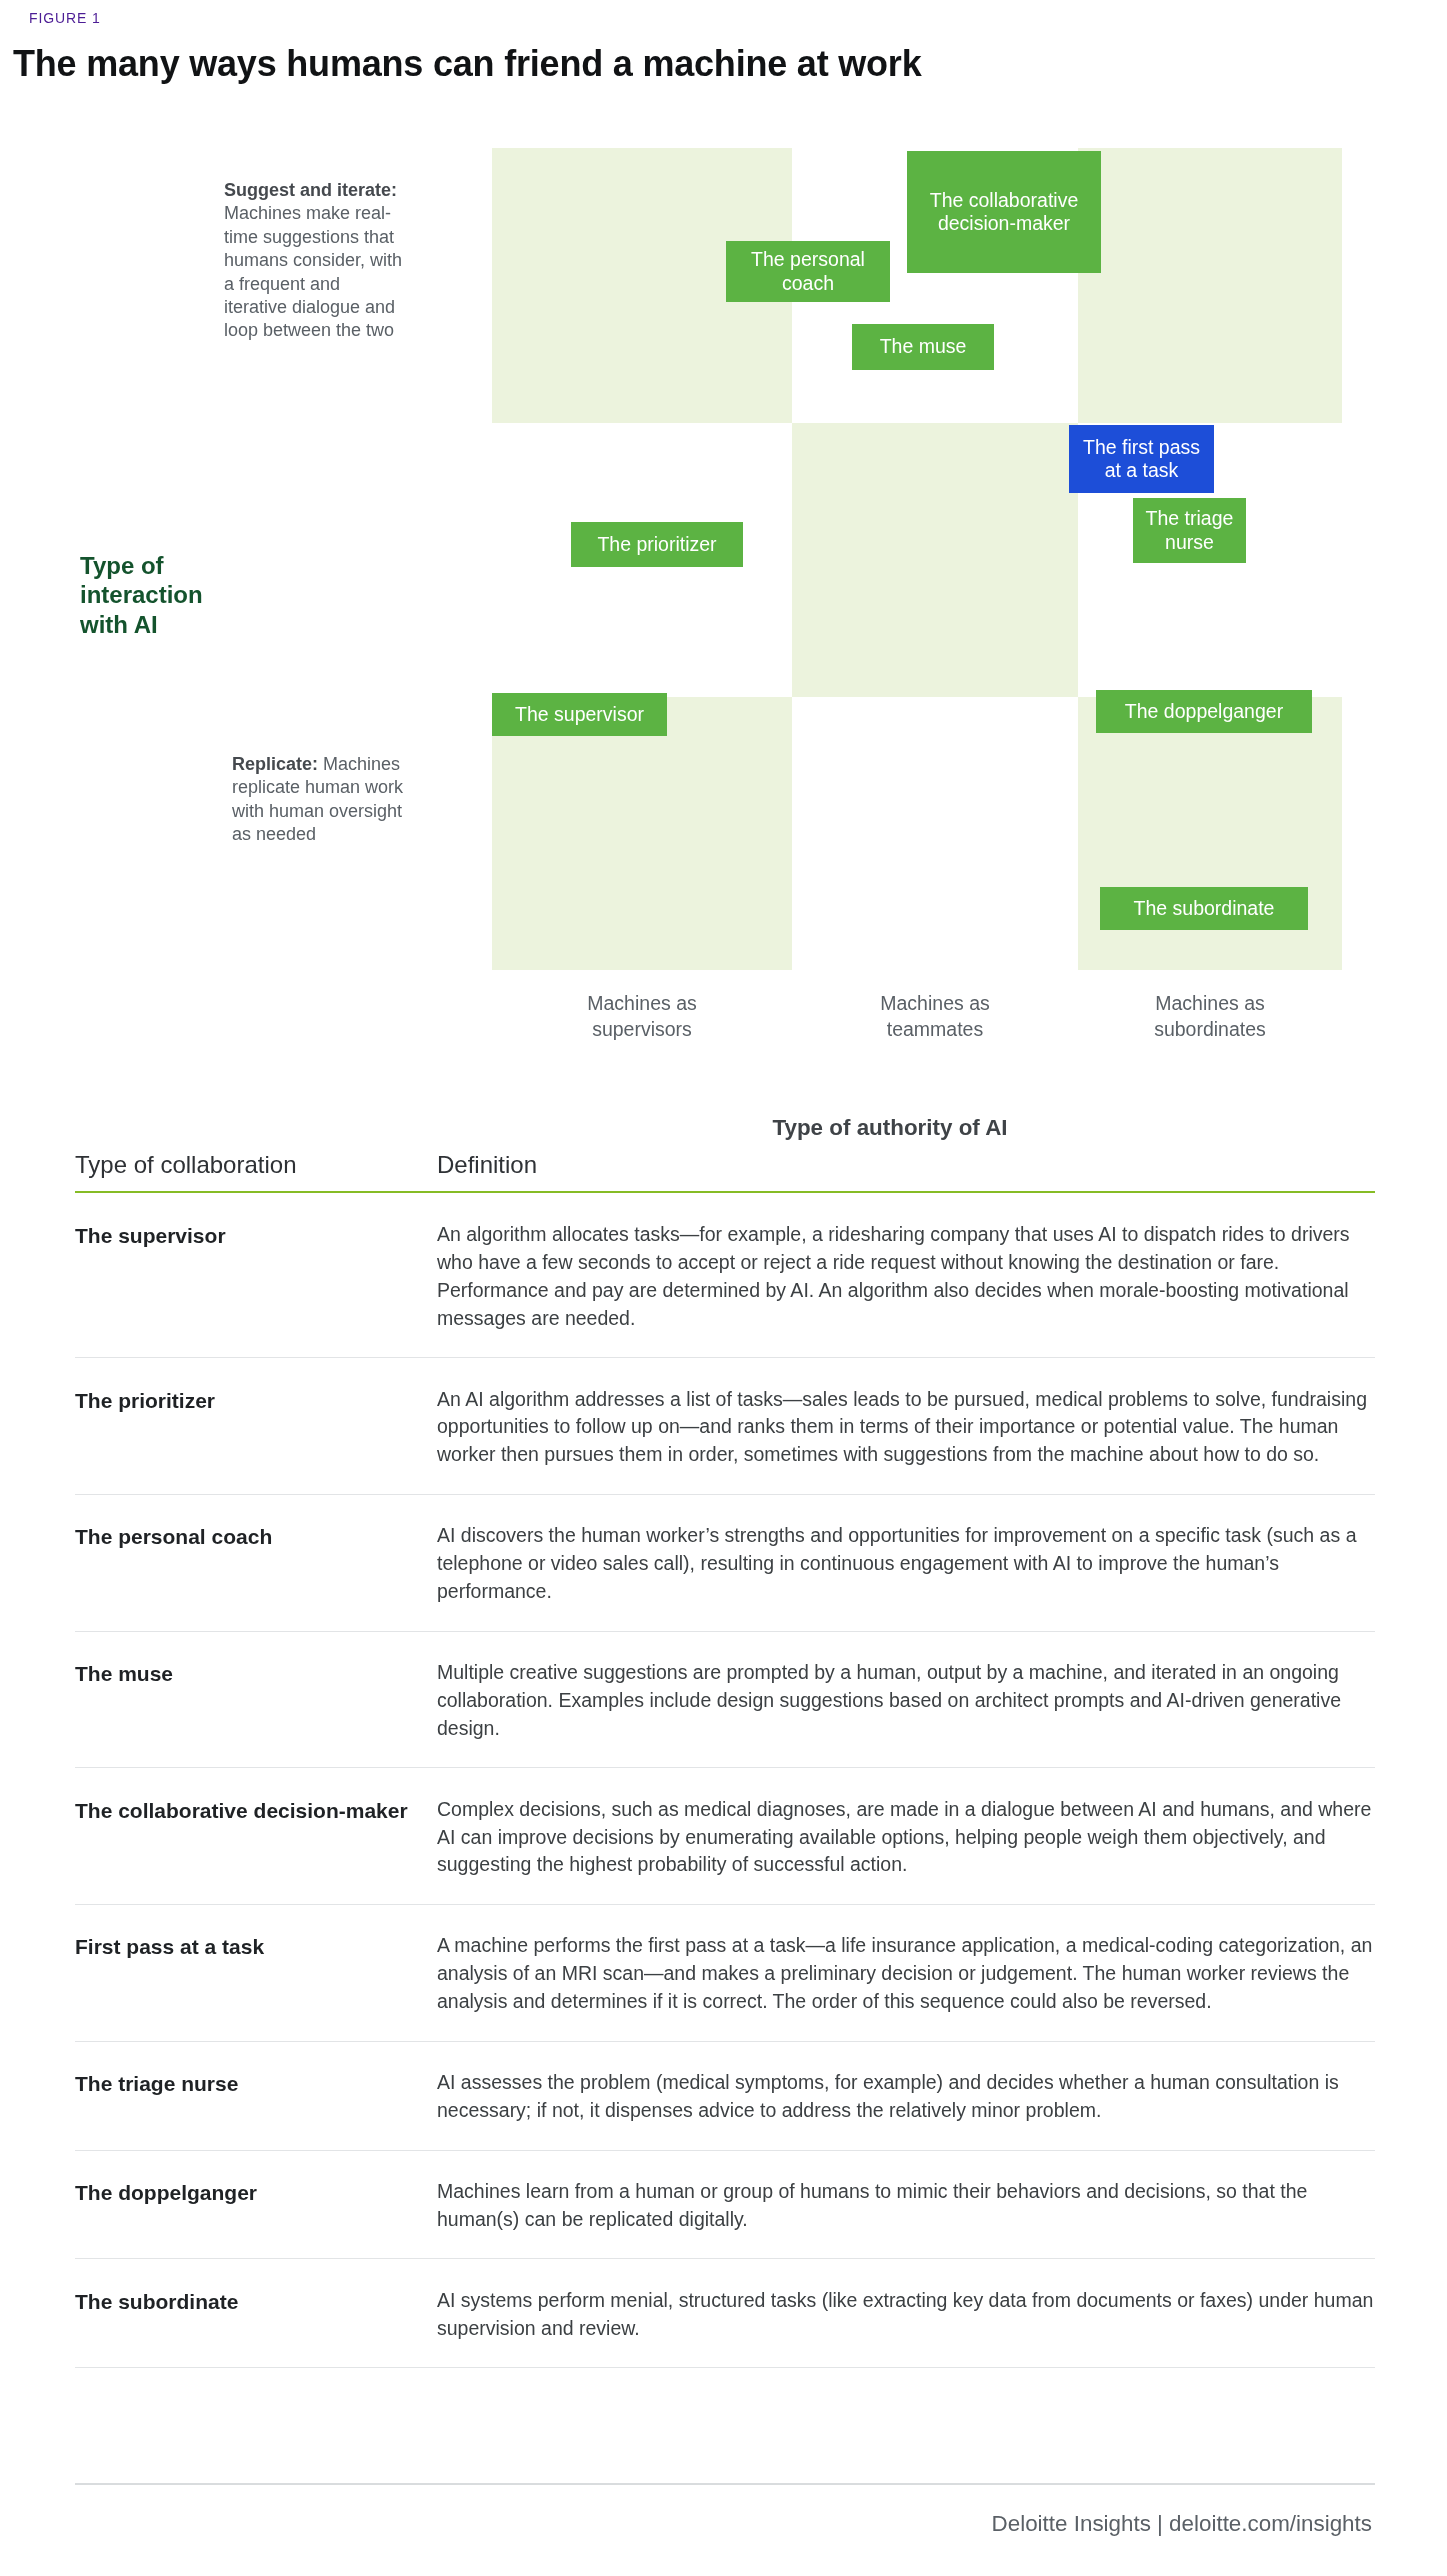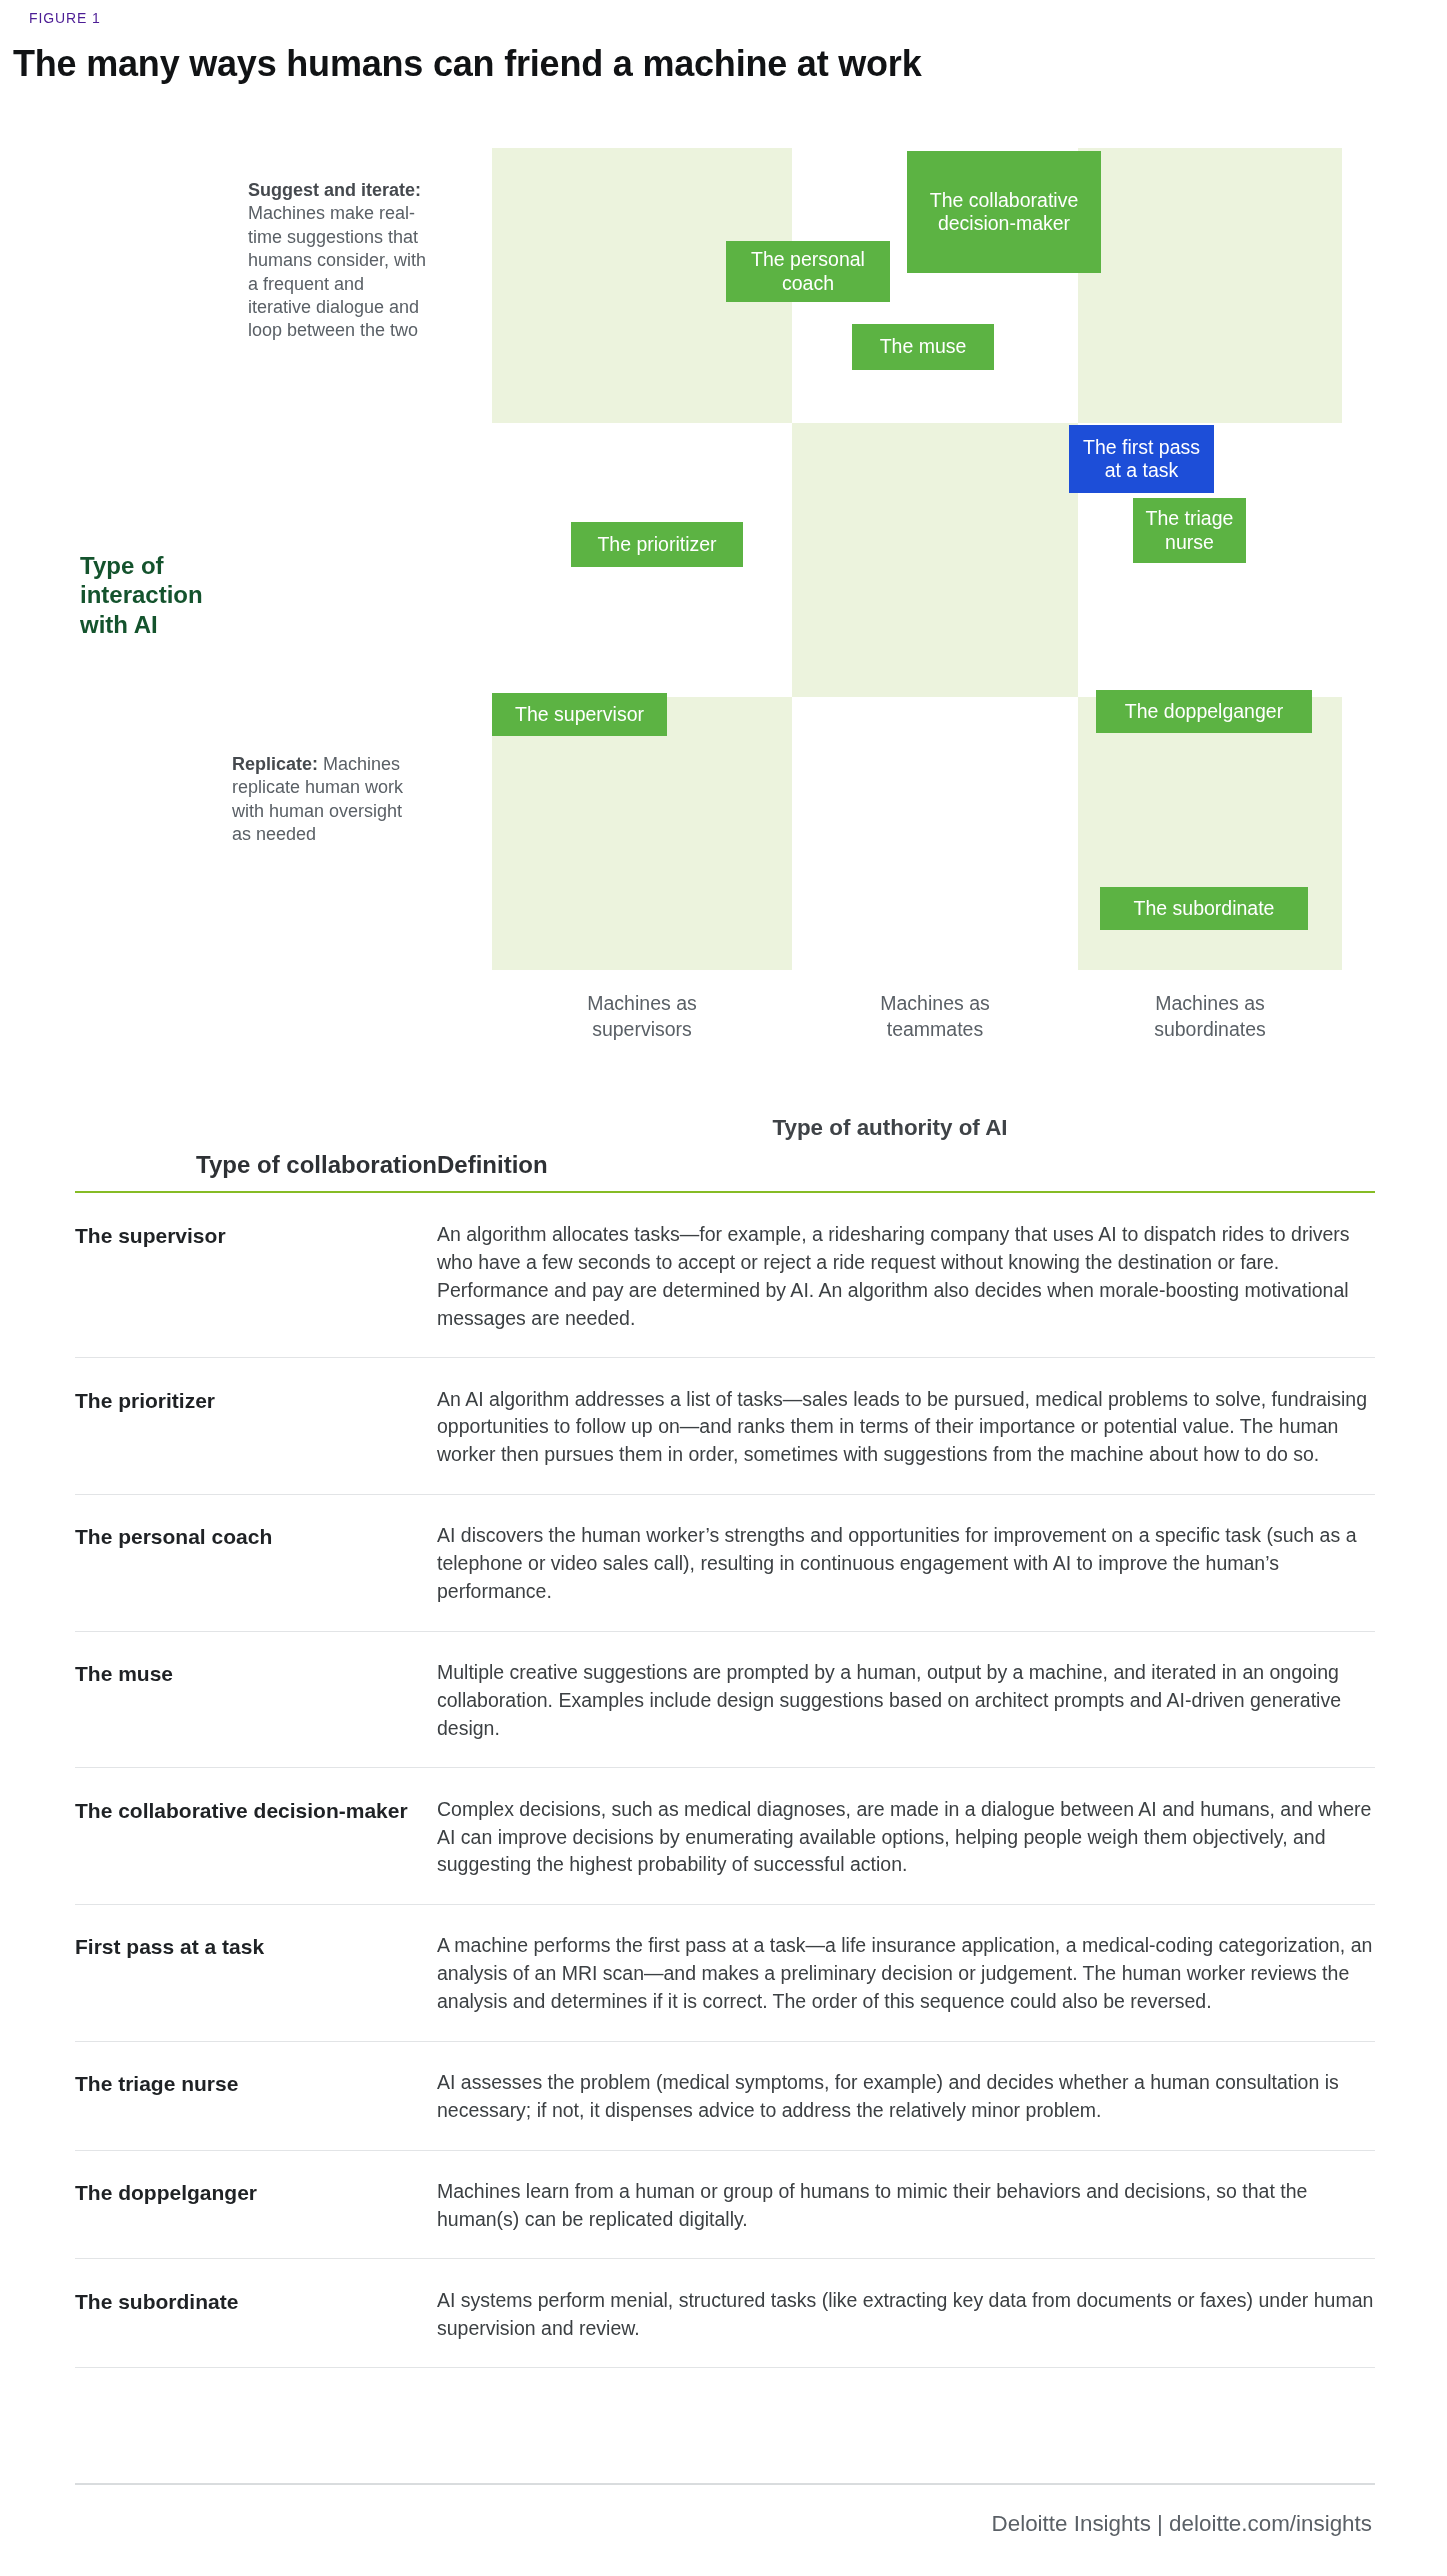--- a/index.html
+++ b/index.html
@@ -28,21 +28,21 @@
   .cell-tint{ background:#ecf3dd; }
   .cell-plain{ background:#ffffff; }
 
   .ylabel{
     position:absolute; left:80px; top:507px; width:130px;
     font-size:24px; font-weight:700; line-height:1.22; color:#14532d;margin-top:44px;
   }
 
   .rowdesc{ position:absolute; width:181px; font-size:18px; line-height:1.3; color:#5a6066;}
   .rowdesc b{ color:#45494e; font-weight:700; }
-  #rowdesc-0{ left:248px; top:179px; }
+  #rowdesc-0{ left:224px; top:179px; }
   #rowdesc-1{ left:232px; top:447px; }
   #rowdesc-2{ left:232px; top:753px; }
 
   .token{
     position:absolute;
     background:#5cb343; color:#ffffff;
     font-size:19.5px; line-height:1.2; font-weight:400;
     display:flex; align-items:center; justify-content:center;
     text-align:center; padding:5.8px 8.7px;
   }
@@ -52,21 +52,21 @@
     font-size:19.5px; line-height:1.35; color:#5a6066;
   }
   .xaxis-title{
     position:absolute; left:738px; top:1067px; width:304px;
     text-align:center; font-size:22.4px; font-weight:700; color:#3f4347;margin-top:48px;
   }
 
   
   #table{ position:absolute; left:75px; top:1151px; width:1300px; }
   .thead{ display:flex; padding-bottom:11.6px; }
-  .th{ font-size:24px; font-weight:700; color:#2e3135;text-align:right; }
+  .th{ font-size:24px; font-weight:400; color:#2e3135; }
   .th-1{ width:362px; }
   .rule-green{ height:2.9px; background:#86bc25; width:100%; }
   .trow{ display:flex; padding:27.5px 0 24.6px 0; border-bottom:1.4px solid #e2e4e6; }
   .trow:last-child{ border-bottom:1.4px solid #e2e4e6; }
   .td-name{ width:362px; font-size:21px; font-weight:700; color:#1f2225; line-height:1.45; padding-right:14.5px;}
   .td-def{ flex:1; font-size:19.5px; line-height:1.43; color:#3c4043; }
 
   
   #footer-rule{ position:absolute; left:75px; top:2483px; width:1300px; height:2.2px; background:#d9dcde; }
   #footer-text{

